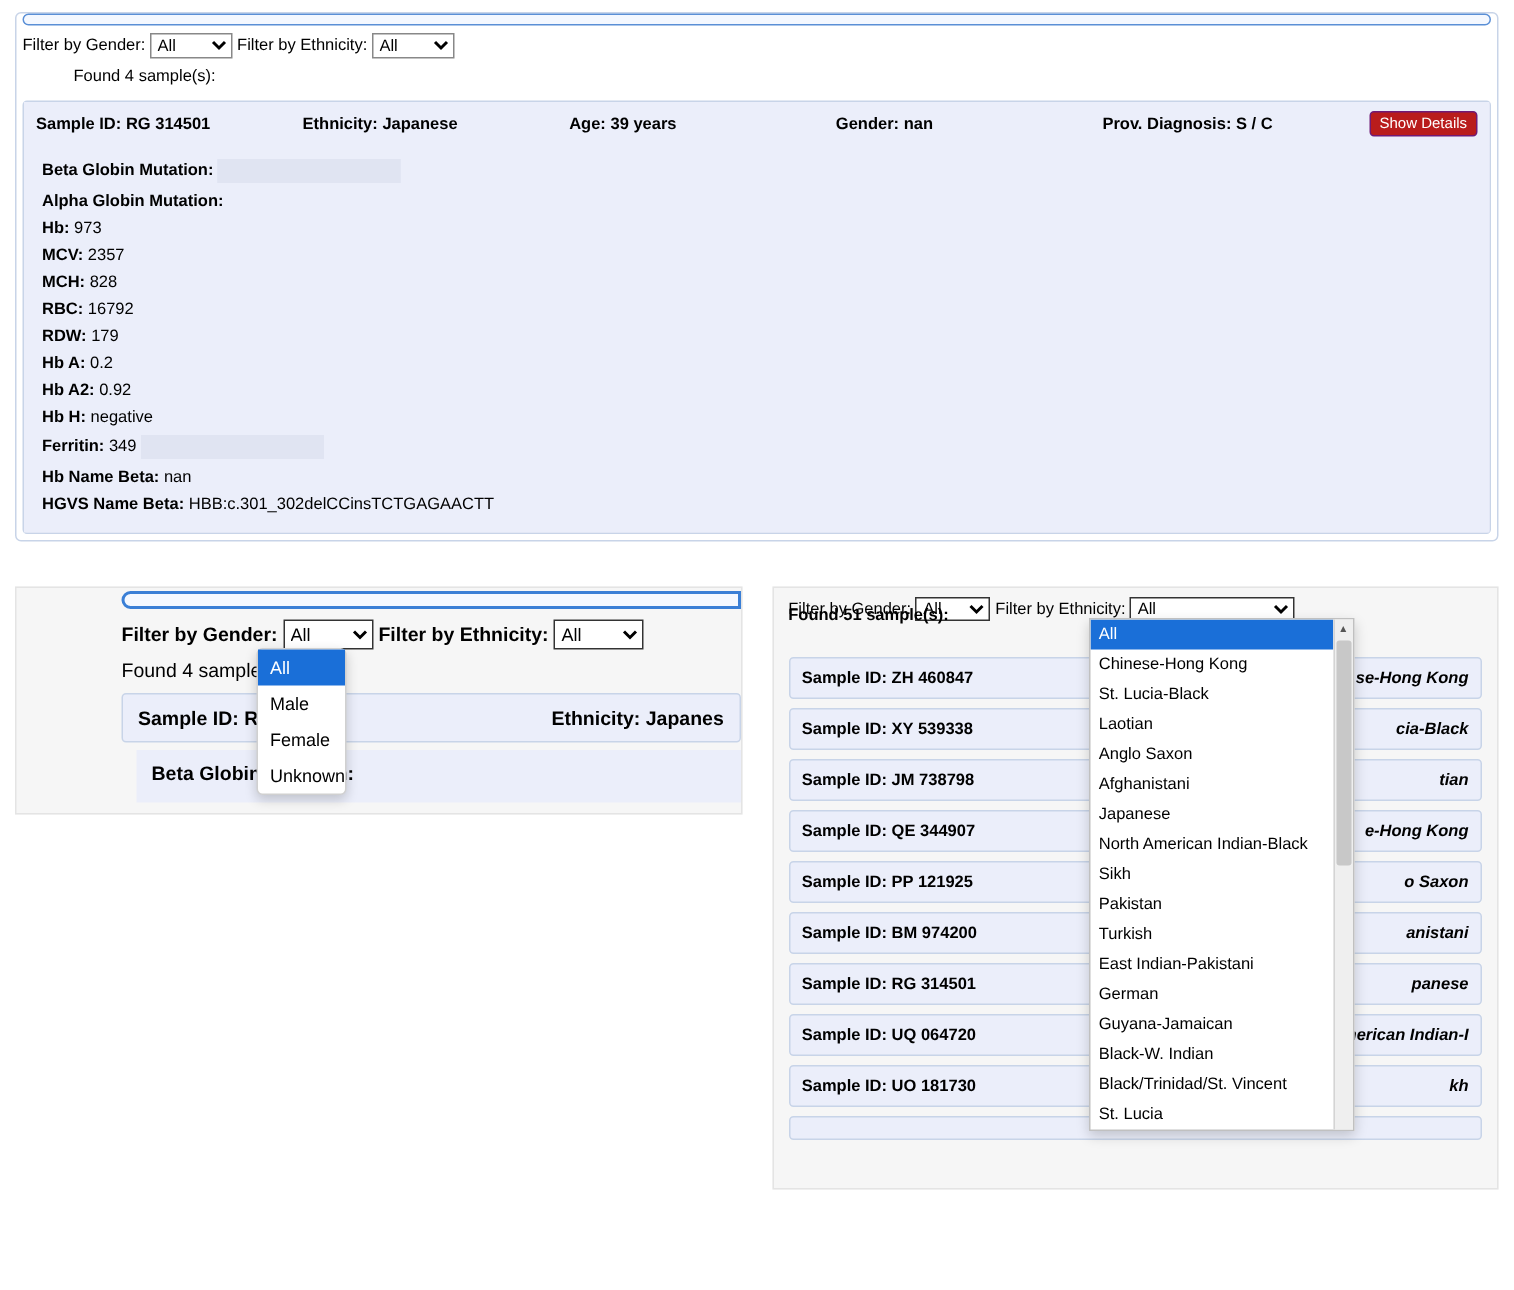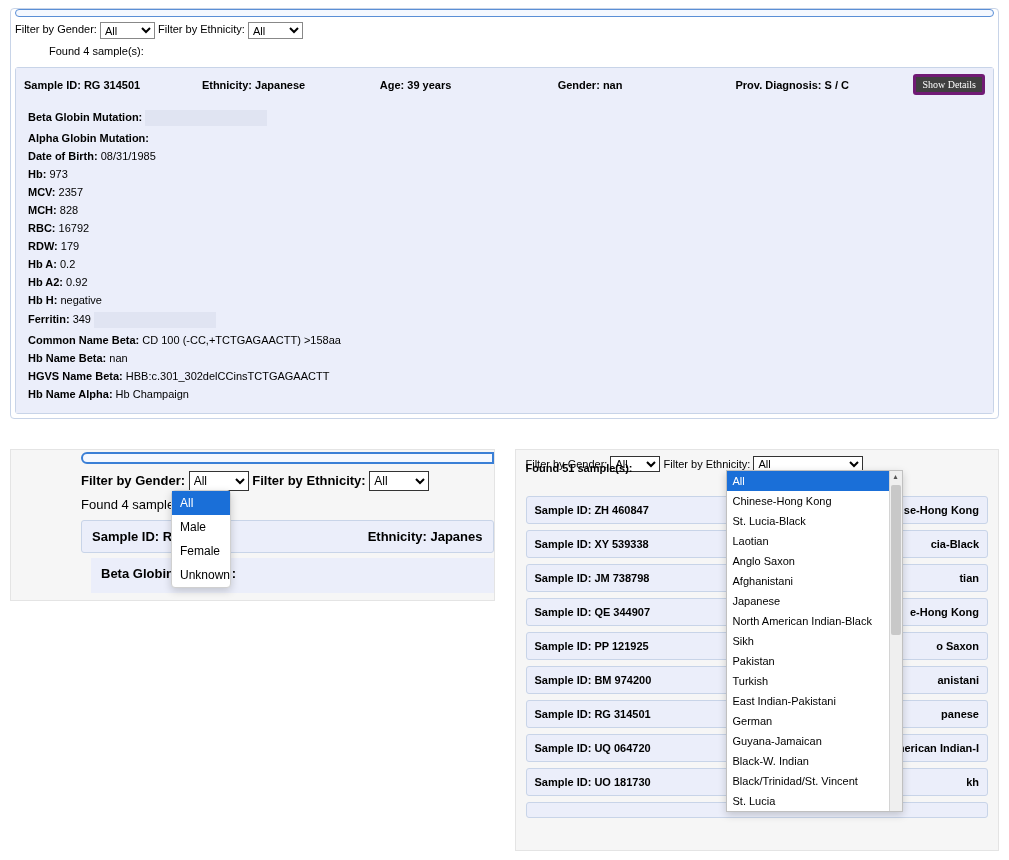--- a/index.html
+++ b/index.html
@@ -48,28 +48,27 @@
     display: flex;
     align-items: center;
     padding: 6px 8px;
     background: #ebeefa;
     font-weight: bold;
     border-bottom: 0;
   }
   .sample-header > div { flex: 1; }
   .sample-header .btn-cell { flex: 0 0 auto; }
   .btn-primary {
-    background: #404040;
+    background: #b91c1c;
     color: #fff;
-    border: 3px solid #701a75;
+    border: 1px solid #701a75;
     border-radius: 3px;
     font-size: 10px;
     padding: 2px 6px;
     cursor: pointer;
-    font-family: Liberation Serif, serif;
   }
   .details {
     padding: 6px 12px 10px 12px;
     background: #ebeefa;
   }
   .details .row {
     padding: 3px 0;
     font-size: 11px;
   }
   .details .row .lbl {
@@ -193,21 +192,21 @@
     border: 1px solid #c8d4e8;
     border-radius: 3px;
     background: #ebeefa;
     padding: 7px 8px;
     margin-bottom: 6px;
     font-weight: bold;
     font-size: 11px;
     display: flex;
   }
   .inset-right .sample-row .sid { flex: 1; }
-  .inset-right .sample-row .eth { flex: 0 0 auto; text-align: left; padding-left: 6px; }
+  .inset-right .sample-row .eth { flex: 0 0 auto; text-align: left; padding-left: 6px; font-style: italic; }
 
   .ethnicity-dd {
     position: absolute;
     top: 20px; left: 210px;
     width: 175px;
     max-height: 360px;
     background: #fff;
     border: 1px solid #c0c0c0;
     box-shadow: 0 3px 8px rgba(0,0,0,0.18);
     font-size: 11px;
@@ -289,34 +288,31 @@
         <span>Prov. Diagnosis:</span>
         <span>S / C</span>
       </div>
       <div class="btn-cell">
         <button class="btn-primary">Show Details</button>
       </div>
     </div>
     <div class="details" id="details-container">
         <div class="row"><span class="lbl">Beta Globin Mutation: </span><span class="val"></span> <span class="input-chip"></span></div>
         <div class="row"><span class="lbl">Alpha Globin Mutation: </span><span class="val"></span></div>
-        <div class="row"><span class="lbl">Date of Birth: </span><span class="val">08/31/1985</span></div>
         <div class="row"><span class="lbl">Hb: </span><span class="val">973</span></div>
         <div class="row"><span class="lbl">MCV: </span><span class="val">2357</span></div>
         <div class="row"><span class="lbl">MCH: </span><span class="val">828</span></div>
         <div class="row"><span class="lbl">RBC: </span><span class="val">16792</span></div>
         <div class="row"><span class="lbl">RDW: </span><span class="val">179</span></div>
         <div class="row"><span class="lbl">Hb A: </span><span class="val">0.2</span></div>
         <div class="row"><span class="lbl">Hb A2: </span><span class="val">0.92</span></div>
         <div class="row"><span class="lbl">Hb H: </span><span class="val">negative</span></div>
         <div class="row"><span class="lbl">Ferritin: </span><span class="val">349</span> <span class="input-chip"></span></div>
-        <div class="row"><span class="lbl">Common Name Beta: </span><span class="val">CD 100 (-CC,+TCTGAGAACTT) &gt;158aa</span></div>
         <div class="row"><span class="lbl">Hb Name Beta: </span><span class="val">nan</span></div>
         <div class="row"><span class="lbl">HGVS Name Beta: </span><span class="val">HBB:c.301_302delCCinsTCTGAGAACTT</span></div>
-        <div class="row"><span class="lbl">Hb Name Alpha: </span><span class="val">Hb Champaign</span></div>
       </div>
   </div>
 </div>
 
 <div class="inset-row">
 
   <div class="inset-left">
     <div class="top-blue"></div>
     <div class="filter-line">
       <span>Filter by Gender:</span>

